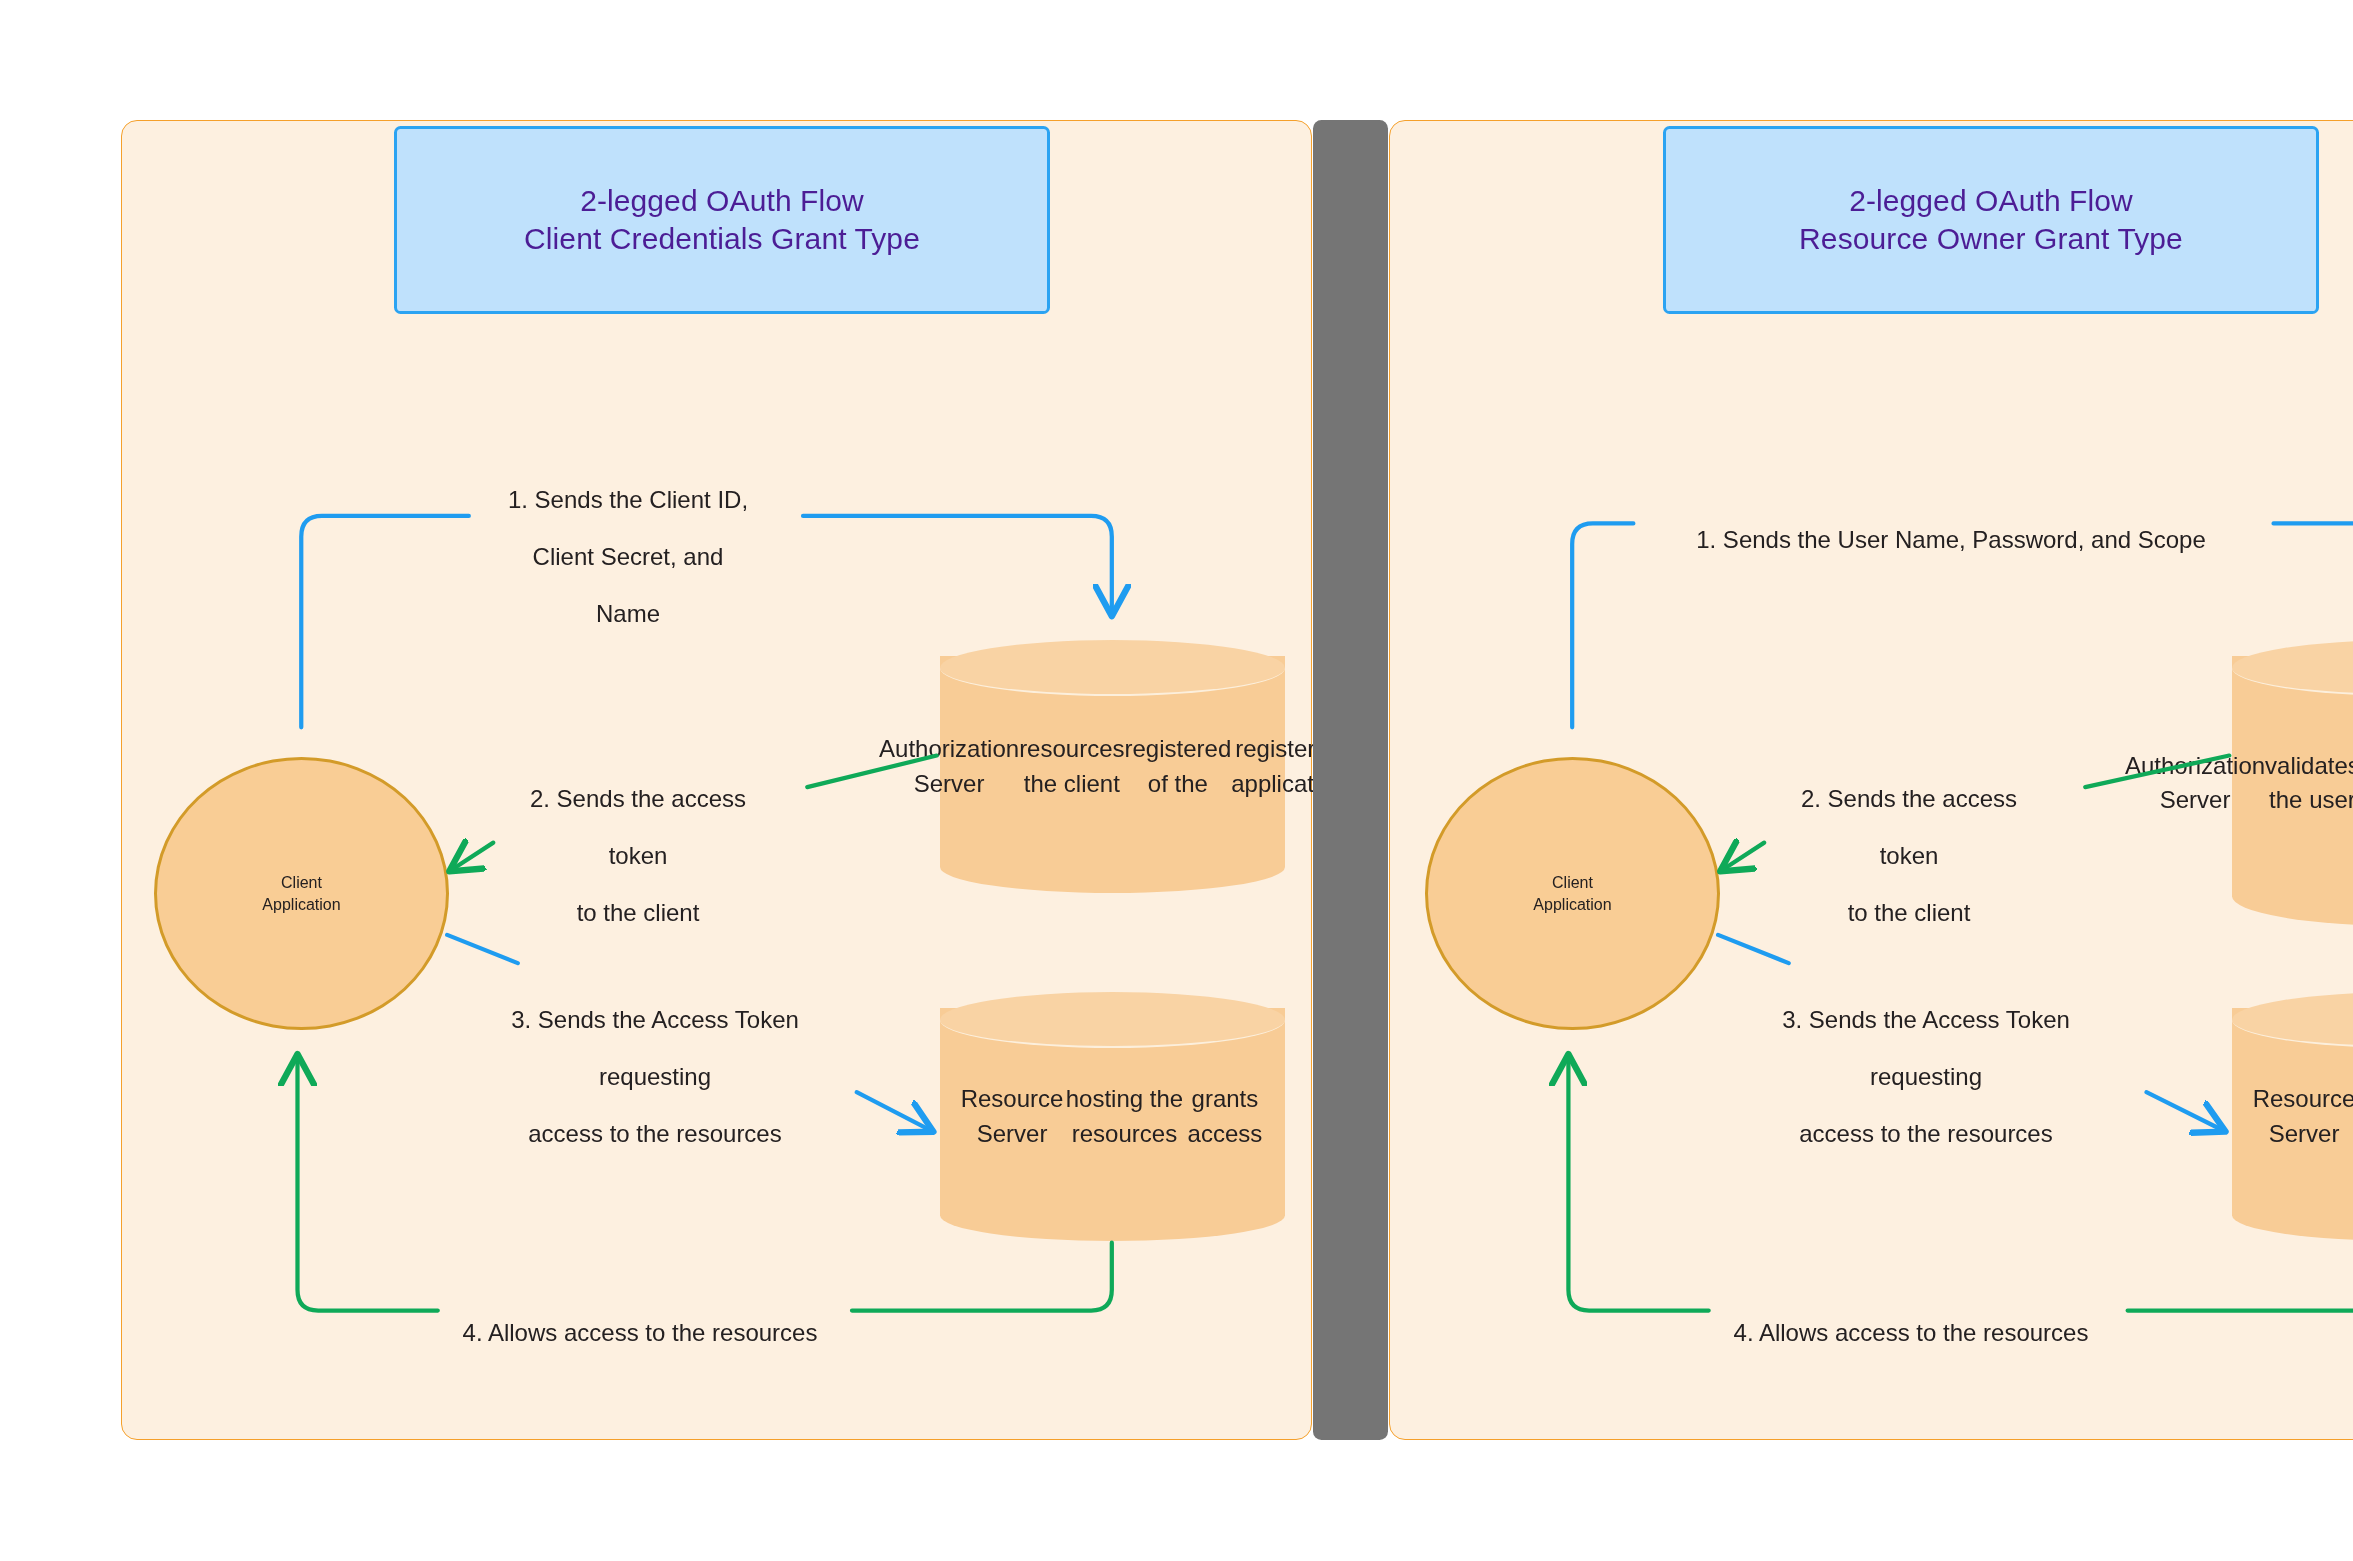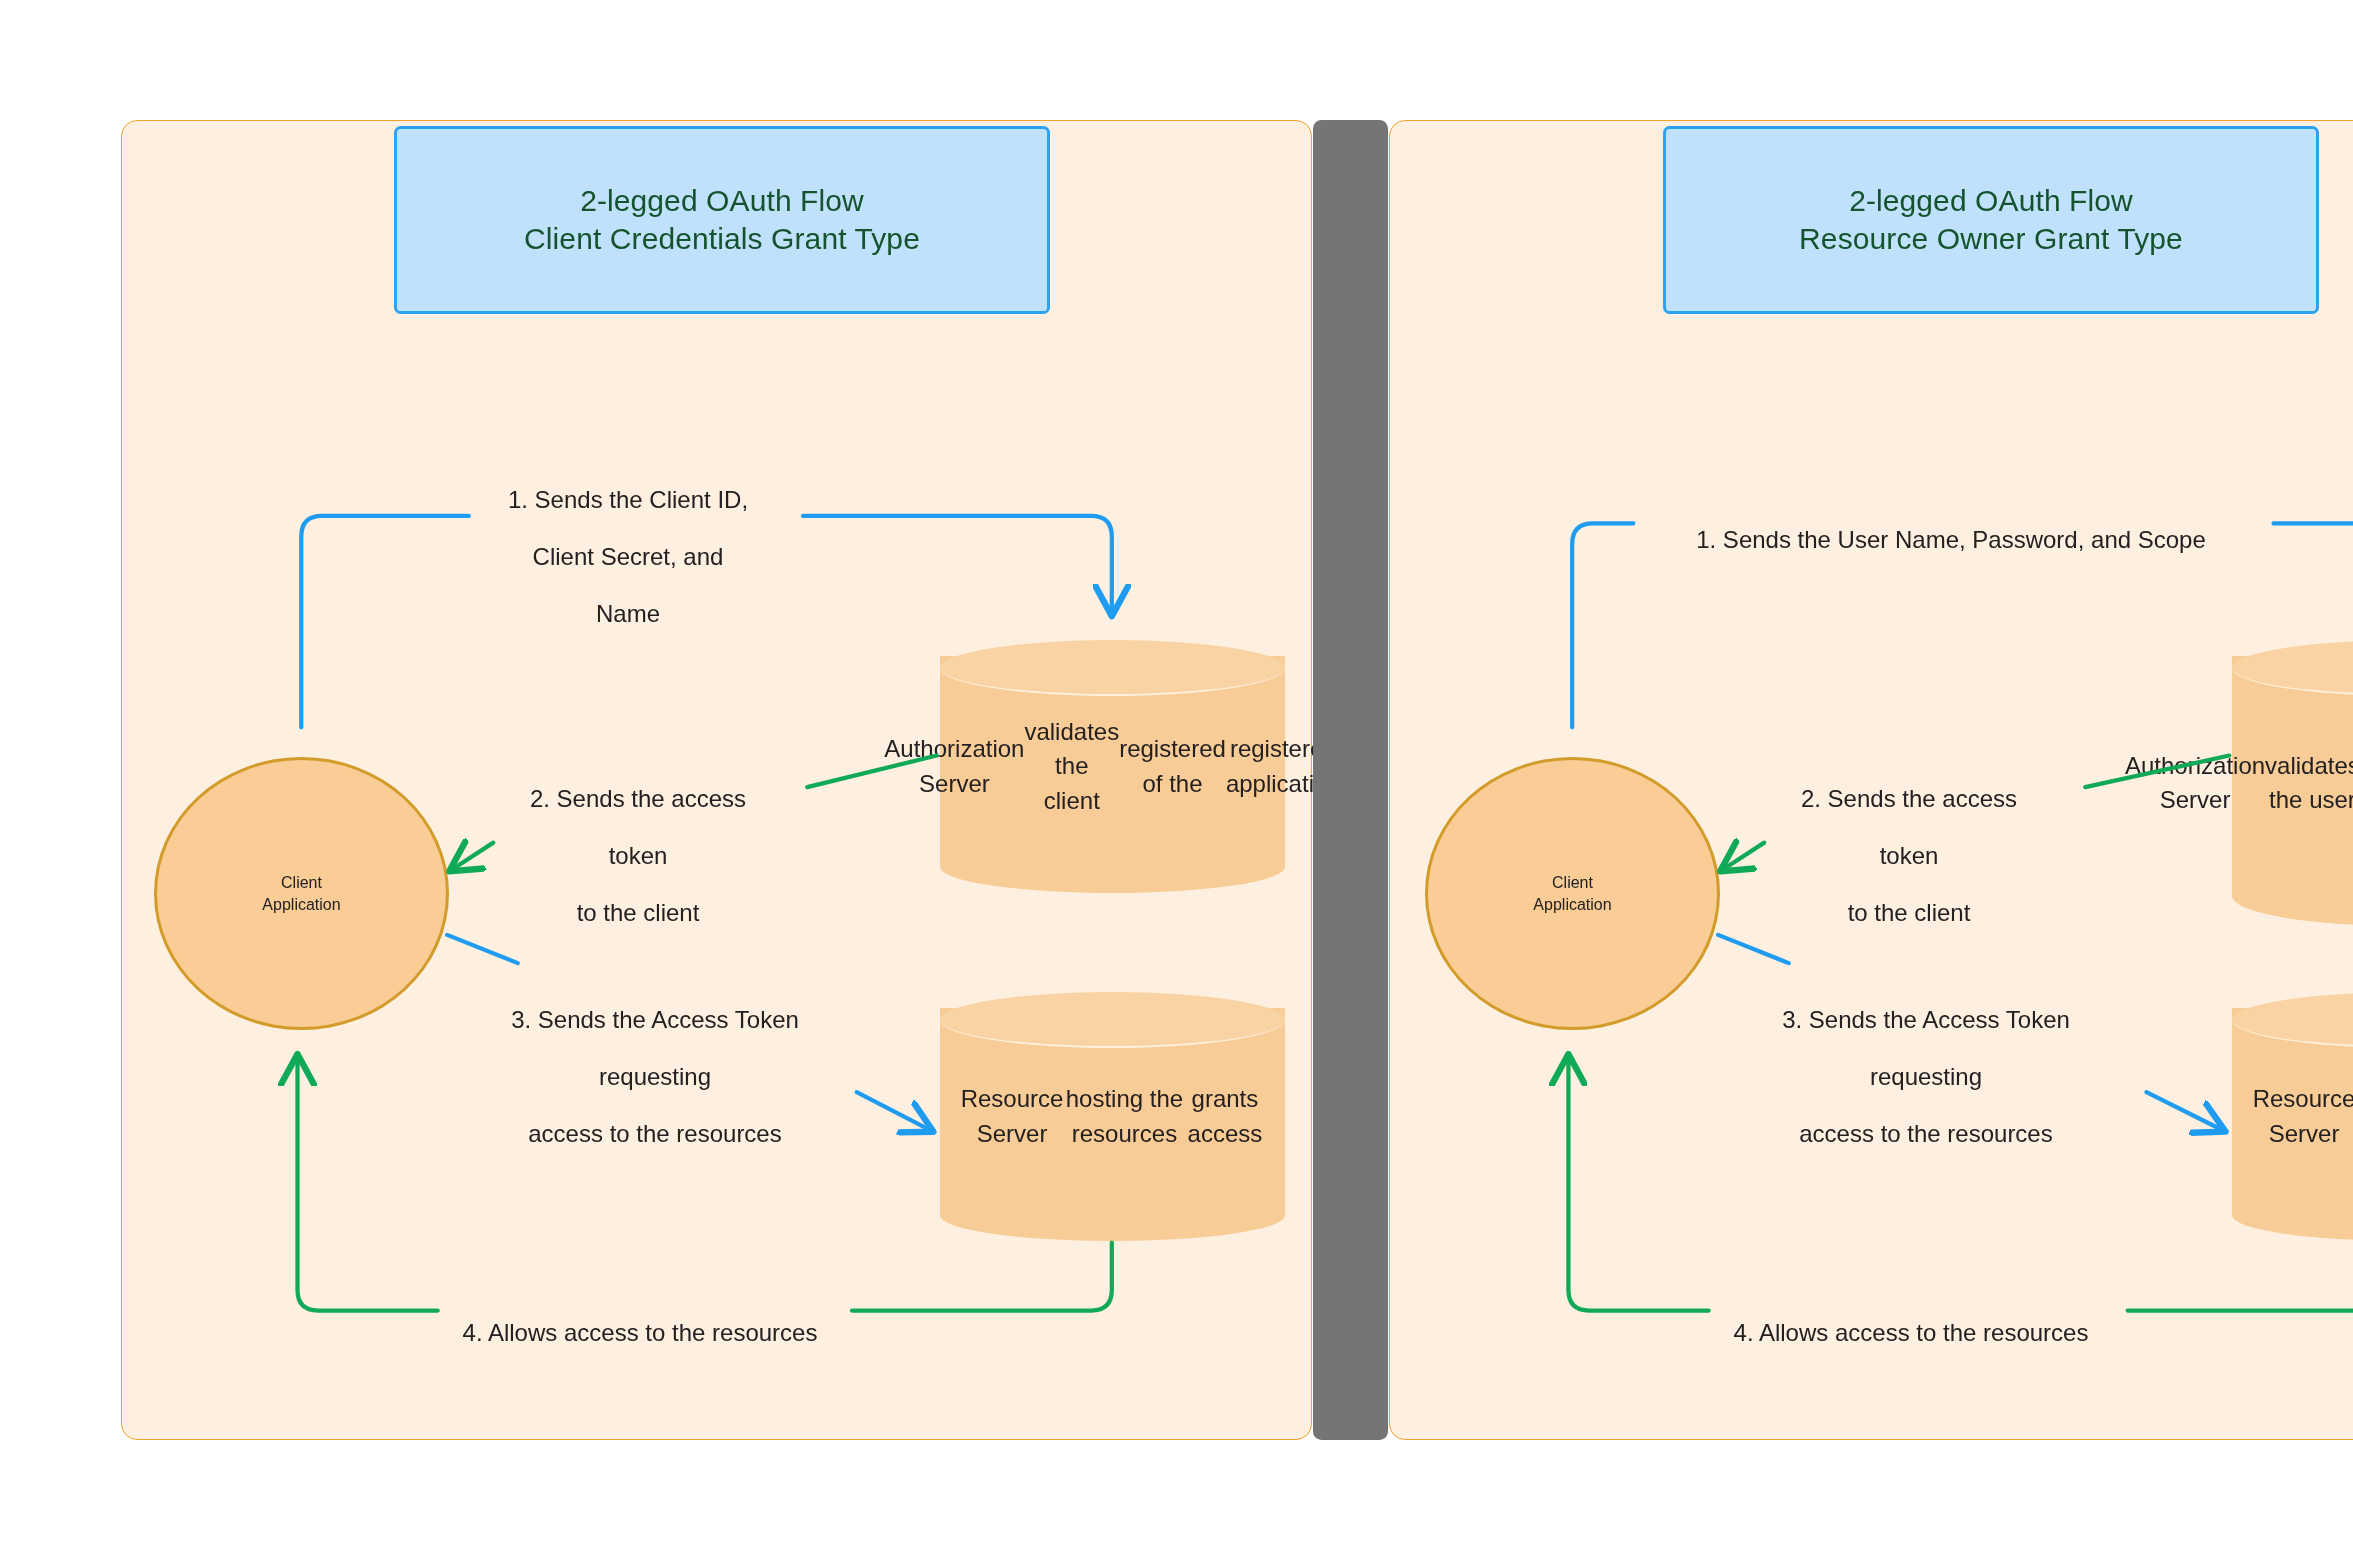--- a/index.html
+++ b/index.html
@@ -24,21 +24,21 @@
     z-index:40;
   }
 
   .title-box{
     position:absolute;
     background:#BFE1FC;
     border:3.3px solid #2BA3F2;
     border-radius:6.6px;
     box-sizing:border-box;
     display:flex;flex-direction:column;align-items:center;justify-content:center;
-    color:#14532d;
+    color:#4c1d95;
     font-size:30px;
     line-height:1.28;
     text-align:center;
     letter-spacing:0.1px;
   }
   #title-left{left:394px;top:126px;width:656px;height:188px;}
   #title-right{left:1663px;top:126px;width:656px;height:188px;}
   .title-line{display:block;}
 
   
@@ -180,21 +180,21 @@
   <div class="circle" id="circle-left">
     <span>Client</span>
     <span>Application</span>
   </div>
 
   <div class="cyl" id="auth-left">
     <div class="body"></div>
     <div class="top"></div>
     <div class="label">
       <span>Authorization Server</span>
-      <span>validates the client</span>
+      <span>resources the client</span>
       <span>registered of the</span>
       <span>registered application</span>
     </div>
   </div>
 
   <div class="cyl" id="res-left">
     <div class="body"></div>
     <div class="top"></div>
     <div class="label">
       <span>Resource Server</span>

